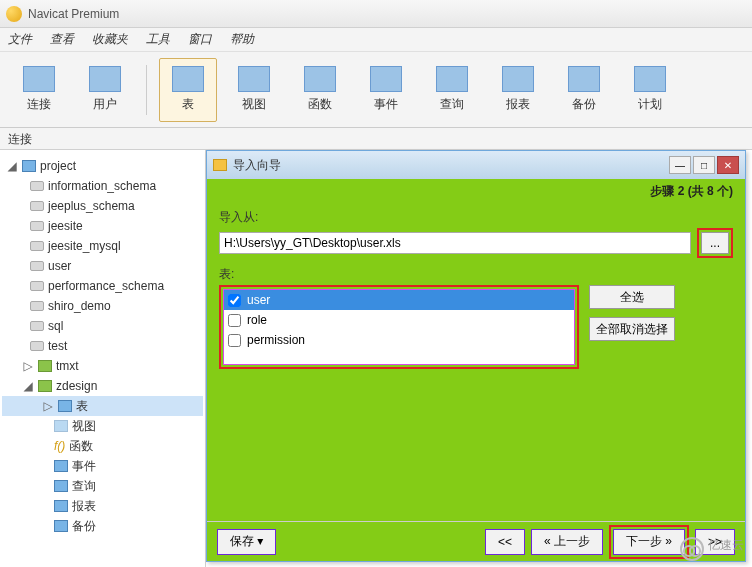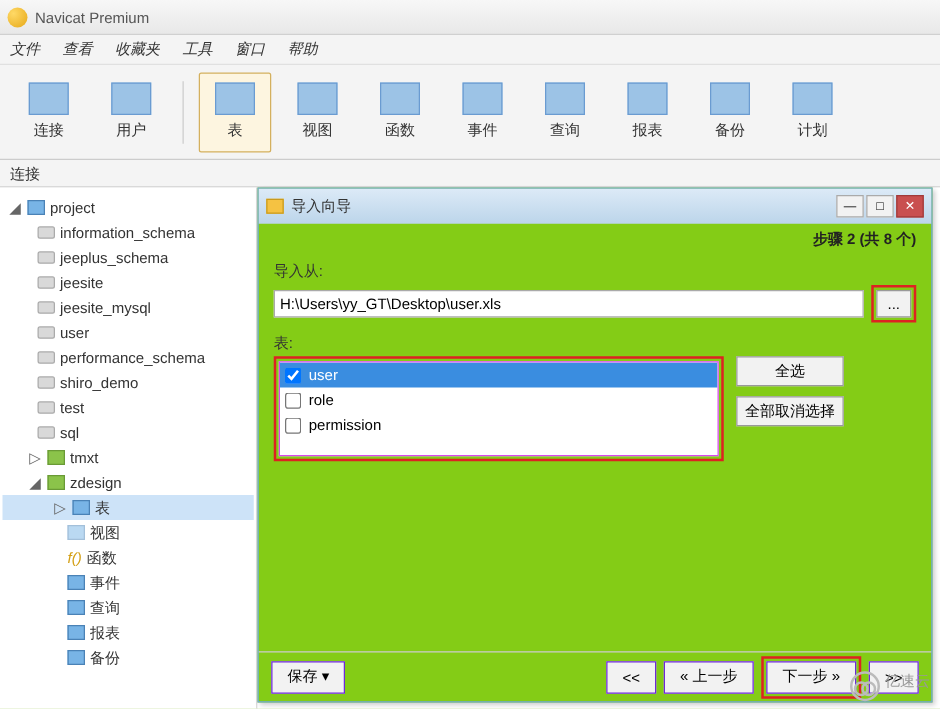--- a/index.html
+++ b/index.html
@@ -151,25 +151,25 @@
     <div class="tree-row" style="padding-left:28px">
         <span class="db-icon"></span>
         <span>performance_schema</span>
       </div>
     <div class="tree-row" style="padding-left:28px">
         <span class="db-icon"></span>
         <span>shiro_demo</span>
       </div>
     <div class="tree-row" style="padding-left:28px">
         <span class="db-icon"></span>
+        <span>sql</span>
+      </div>
+    <div class="tree-row" style="padding-left:28px">
+        <span class="db-icon"></span>
         <span>test</span>
-      </div>
-    <div class="tree-row" style="padding-left:28px">
-        <span class="db-icon"></span>
-        <span>sql</span>
       </div>
     <div class="tree-row" style="padding-left:20px">
         <span class="tw">▷</span>
         <span class="ic-green"></span>
         <span>tmxt</span>
       </div>
     <div class="tree-row" style="padding-left:20px">
         <span class="tw">◢</span>
         <span class="ic-green"></span>
         <span>zdesign</span>

